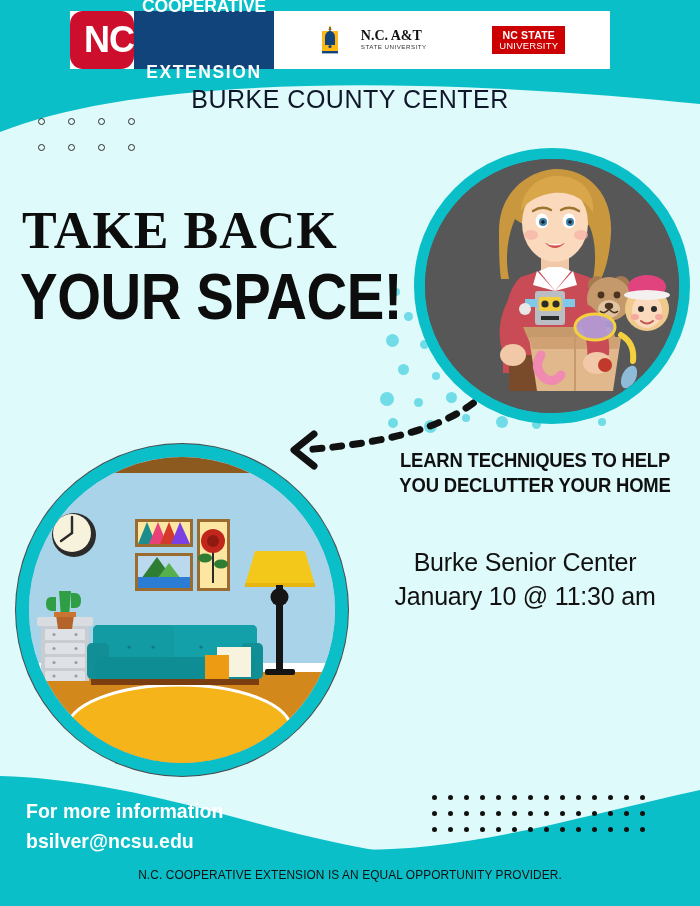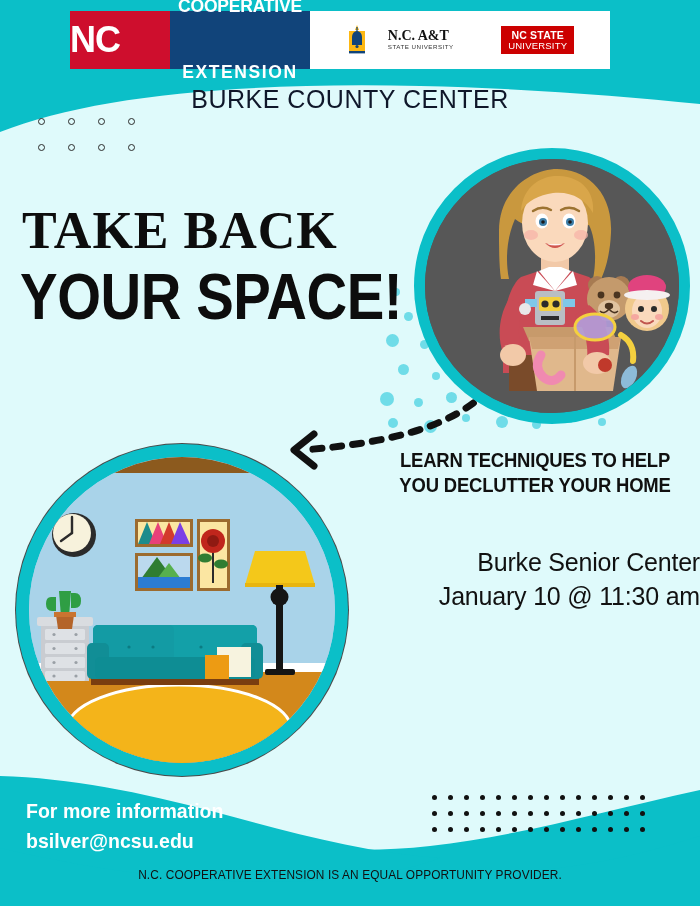--- a/index.html
+++ b/index.html
@@ -12,21 +12,21 @@
 
   
   .bg-svg{position:absolute;left:0;top:0;width:700px;height:906px;}
 
   
   .logo-bar{
     position:absolute;left:70px;top:11px;width:540px;height:58px;
     background:#ffffff;display:flex;align-items:stretch;
     box-sizing:border-box;
   }
-  .nc-block{width:100px;background:#CE0E2D;display:flex;align-items:center;justify-content:flex-start;}
+  .nc-block{width:64px;background:#CE0E2D;display:flex;align-items:center;justify-content:flex-end;border-radius:13px;}
   .nc-block span{
     color:#fff;font-weight:bold;font-size:36px;letter-spacing:-1px;
     font-family:"Liberation Sans",sans-serif;line-height:1;
   }
   .coop-block{
     width:140px;background:#11447A;display:flex;flex-direction:column;
     align-items:center;justify-content:center;padding:0 6px;box-sizing:border-box;
   }
   .coop-block .l1,.coop-block .l2{
     color:#fff;font-weight:bold;line-height:1.02;
@@ -64,21 +64,21 @@
 
   .learn-line{
     position:absolute;width:330px;left:370px;text-align:center;
     font-family:"Liberation Sans",sans-serif;font-weight:bold;
     font-size:20.5px;color:#101010;line-height:1.18;
     transform:scaleX(0.9);transform-origin:center top;letter-spacing:-0.2px;
   }
   .learn-1{top:448px;}
   .learn-2{top:473px;}
 
-  .event-block{position:absolute;width:350px;left:350px;text-align:right;color:#111;}
+  .event-block{position:absolute;width:350px;left:350px;text-align:center;color:#111;}
   .event-line{font-family:"Liberation Sans",sans-serif;font-size:25px;line-height:1.35;letter-spacing:-0.2px;}
   .ev1{top:546px;}
   .ev2{top:658px;}
 
   .contact{
     position:absolute;left:26px;top:796px;color:#ffffff;
     font-family:"Liberation Sans",sans-serif;font-weight:bold;font-size:21px;
     line-height:1.45;transform:scaleX(0.93);transform-origin:left top;
   }
   .equal-op{

